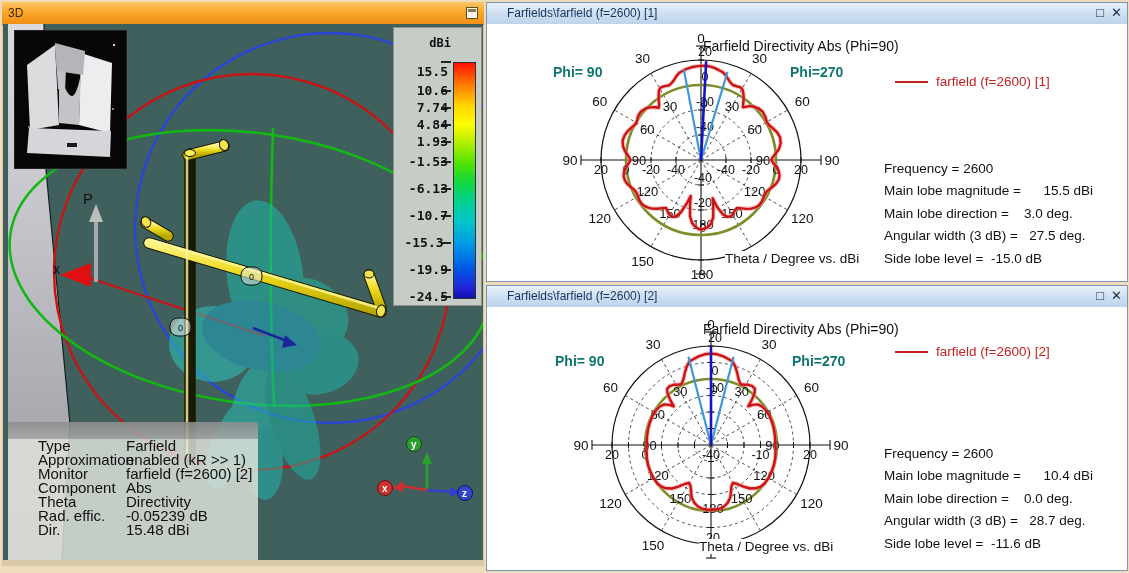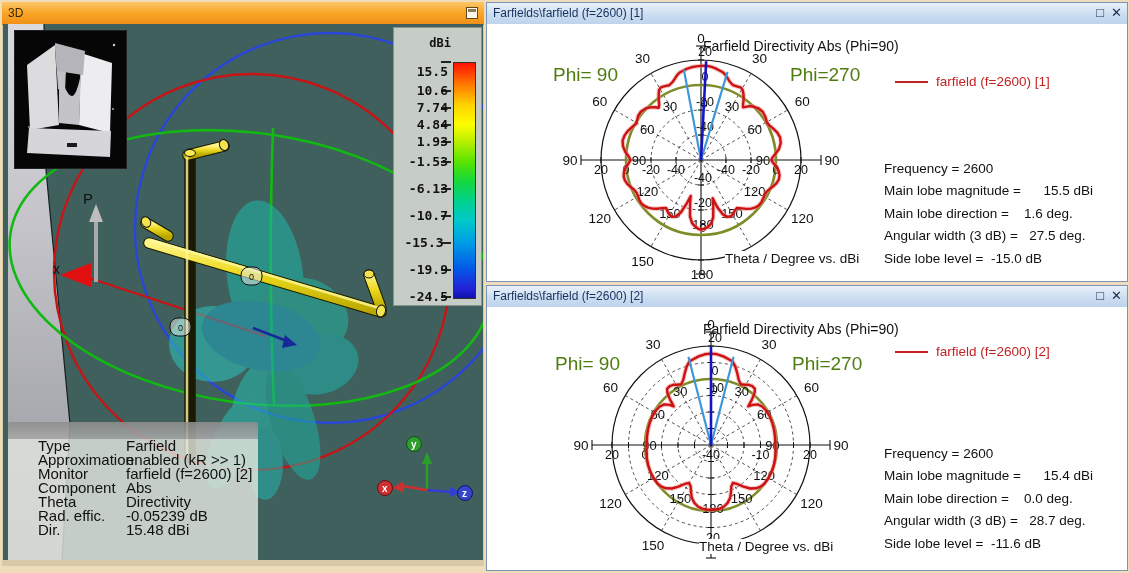--- a/index.html
+++ b/index.html
@@ -35,26 +35,26 @@
   .ibox{position:absolute;left:5px;top:415px;width:250px;height:127px;
      background:rgba(226,229,221,0.82);font-size:15px;color:#111;}
   .ibox-row{height:14px;line-height:14px;white-space:nowrap;}
   .ibox-row .k{display:inline-block;margin-left:30px;width:88px;}
   
   .wplot{left:486px;width:642px;background:#fff;border:1px solid #7b93b5;}
   .wp1{top:2px;height:280px;}
   .wp2{top:285px;height:286px;}
   .wp-title{position:absolute;left:0;top:0;right:0;height:21px;
      background:linear-gradient(#e9f1fb,#cadcf0 60%,#bed4ec);
-     border-bottom:1px solid #8fa9c9;color:#16325e;font-size:12px;line-height:21px;padding-left:6px;}
+     border-bottom:1px solid #8fa9c9;color:#16325e;font-size:12px;line-height:21px;padding-left:20px;}
   .wp-icons{position:absolute;right:5px;top:0;height:21px;line-height:20px;color:#1a2a4a;font-size:13px;}
   .wp-icons span{margin-left:7px;cursor:default;}
   .wp-body{position:absolute;left:0;top:21px;right:0;bottom:0;background:#fff;overflow:hidden;}
   .pv-title{position:absolute;top:14px;left:216px;font-size:14px;color:#111;}
-  .pv-phi{position:absolute;font-size:19px;color:#4d7c0f;}
+  .pv-phi{position:absolute;font-size:14px;color:#0f766e;font-weight:bold;}
   .pv-legend{position:absolute;display:flex;align-items:center;font-size:13.5px;}
   .pv-legend .sw{width:33px;height:0;border-top:2.5px solid #c32222;margin-right:8px;}
   .pv-stats{position:absolute;left:397px;font-size:13.5px;line-height:22.4px;color:#111;white-space:pre;}
   .pv-axis{position:absolute;font-size:13.5px;color:#111;background:#fff;}
   svg text{font-family:"Liberation Sans",sans-serif;}
 </style>
 </head>
 <body>
 
 <div class="window w3d">
@@ -305,21 +305,21 @@
           <line x1="214" y1="136" x2="219.18125966805144" y2="37.1356760592972" stroke="#1414c4" stroke-width="2.6"></line>
         </g>
       </svg>
     <div class="pv-title">Farfield Directivity Abs (Phi=90)</div>
     <div class="pv-phi" style="left:66px;top:40px">Phi= 90</div>
     <div class="pv-phi" style="left:303px;top:40px">Phi=270</div>
     <div class="pv-legend" style="left:408px;top:50px">
       <span class="sw"></span>
       <span style="color:#c32222">farfield (f=2600) [1]</span>
     </div>
-    <div class="pv-stats" style="top:134px" id="stats0"><div>Frequency = 2600</div><div>Main lobe magnitude =      15.5 dBi</div><div>Main lobe direction =    1.6 deg.</div><div>Angular width (3 dB) =   27.5 deg.</div><div>Side lobe level =  -15.0 dB</div></div>
+    <div class="pv-stats" style="top:134px" id="stats0"><div>Frequency = 2600</div><div>Main lobe magnitude =      15.5 dBi</div><div>Main lobe direction =    3.0 deg.</div><div>Angular width (3 dB) =   27.5 deg.</div><div>Side lobe level =  -15.0 dB</div></div>
     <div class="pv-axis" style="left:238px;top:227px">Theta / Degree vs. dBi</div>
   </div>
 </div>
 
 <div class="window wplot wp2">
   <div class="wp-title">
     <span>Farfields\farfield (f=2600) [2]</span>
     <span class="wp-icons">
       <span>□</span><span>✕</span>
     </span>
@@ -417,16 +417,16 @@
           <line x1="224" y1="138" x2="224" y2="39.989999999999995" stroke="#1414c4" stroke-width="2.6"></line>
         </g>
       </svg>
     <div class="pv-title">Farfield Directivity Abs (Phi=90)</div>
     <div class="pv-phi" style="left:68px;top:46px">Phi= 90</div>
     <div class="pv-phi" style="left:305px;top:46px">Phi=270</div>
     <div class="pv-legend" style="left:408px;top:37px">
       <span class="sw"></span>
       <span style="color:#c32222">farfield (f=2600) [2]</span>
     </div>
-    <div class="pv-stats" style="top:136px" id="stats1"><div>Frequency = 2600</div><div>Main lobe magnitude =      15.4 dBi</div><div>Main lobe direction =    0.0 deg.</div><div>Angular width (3 dB) =   28.7 deg.</div><div>Side lobe level =  -11.6 dB</div></div>
+    <div class="pv-stats" style="top:136px" id="stats1"><div>Frequency = 2600</div><div>Main lobe magnitude =      10.4 dBi</div><div>Main lobe direction =    0.0 deg.</div><div>Angular width (3 dB) =   28.7 deg.</div><div>Side lobe level =  -11.6 dB</div></div>
     <div class="pv-axis" style="left:212px;top:232px">Theta / Degree vs. dBi</div>
   </div>
 </div>
 
 </body></html>

